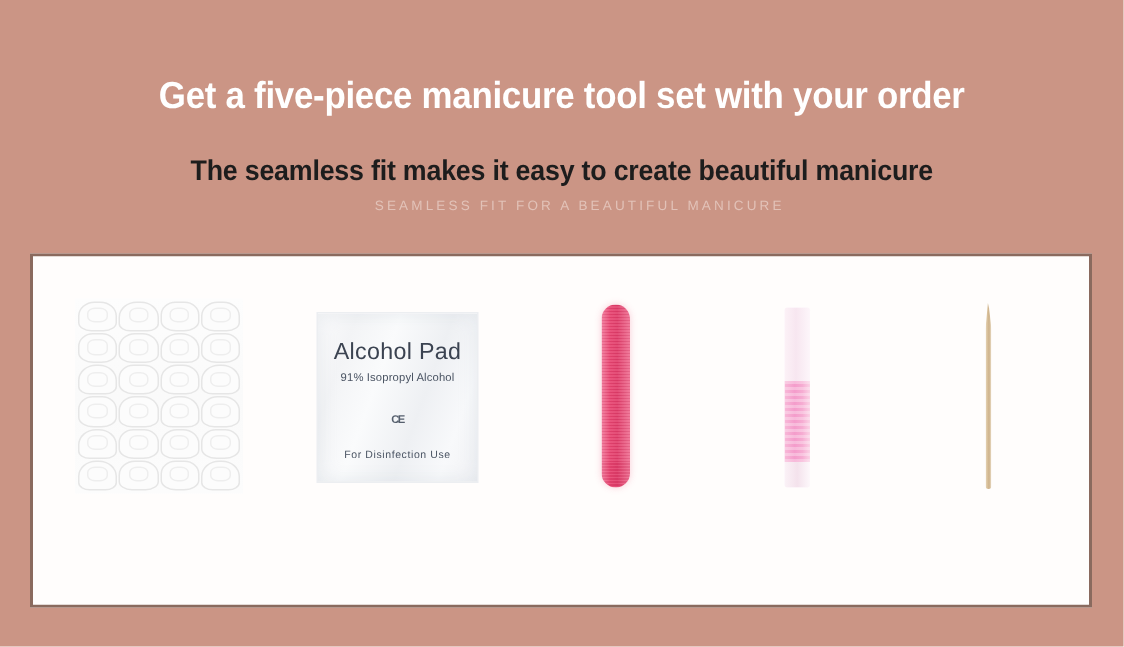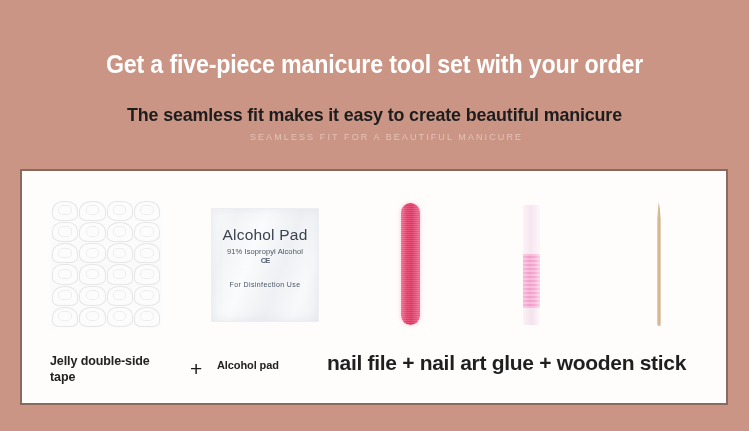--- a/index.html
+++ b/index.html
@@ -138,20 +138,21 @@
     letter-spacing: .2px;
     font-family: "Liberation Sans", sans-serif;
   }
   .pad-sub {
     margin-top: 3px;
     font-size: 7.5px;
     color: #4a5463;
     letter-spacing: .1px;
   }
   .pad-ce {
+    margin-top: 19px;
     font-size: 7.5px;
     color: #555f6d;
     letter-spacing: -1px;
     font-weight: bold;
   }
   .pad-use {
     margin-top: 16px;
     font-size: 7px;
     color: #4a5463;
     letter-spacing: .4px;
@@ -312,23 +313,17 @@
         <div class="glue-bottle">
           <div class="glue-cap"></div>
           <div class="glue-body"></div>
           <div class="glue-base"></div>
         </div>
 
         <div class="wood-stick"></div>
 
       </div>
 
-      <div class="captions">
-        <div class="cap cap-tape">Jelly double-side tape</div>
-        <div class="cap cap-plus">+</div>
-        <div class="cap cap-pad">Alcohol pad</div>
-        <div class="cap cap-rest">nail file + nail art glue + wooden stick</div>
-      </div>
 
     </div>
   </div>
 
 </div>
 
 </body></html>

